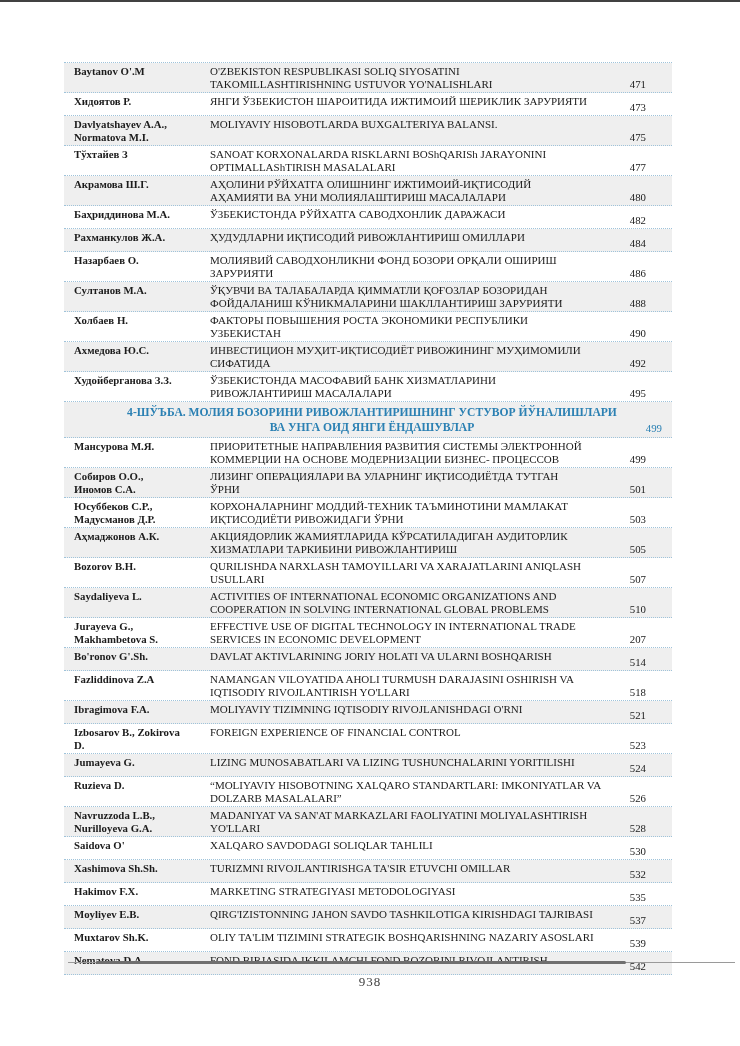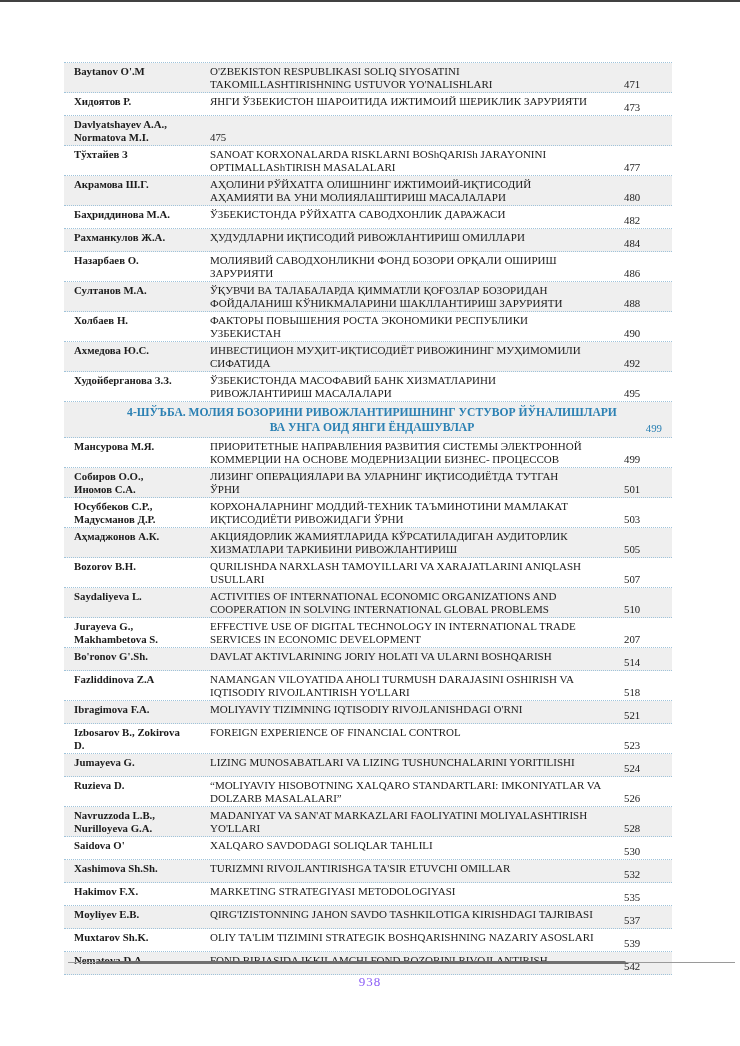--- a/index.html
+++ b/index.html
@@ -19,38 +19,38 @@
   }
   .row.shaded{background:#efefef;}
   .c-author{
     font-weight:bold;font-size:10.8px;line-height:12.5px;
     padding-left:10px;white-space:pre-line;
   }
   .c-title{
     font-size:11px;line-height:12.5px;white-space:pre-line;padding-right:2px;
   }
   .c-page{
-    font-size:10.8px;line-height:12.5px;
+    font-size:10.8px;line-height:12.5px;text-align:right;
     padding-right:26px;align-self:end;
   }
   .row.section{
     display:block;position:relative;text-align:center;padding:3px 0 2px 0;
   }
   .section-line{
     font-size:11.6px;line-height:15px;font-weight:bold;color:#2b80b3;padding-left:8px;
   }
   .section-page{
     position:absolute;right:10px;bottom:3px;
     font-size:10.8px;line-height:12.5px;color:#2b80b3;
   }
   .footer-divider{position:absolute;top:962px;left:68px;width:667px;height:1px;background:#9a9a9a;}
   .footer-divider-thick{position:absolute;top:961px;left:96px;width:530px;height:3px;background:#6f6f6f;border-radius:2px;}
   .page-number{
     position:absolute;top:974px;left:0;width:740px;text-align:center;
-    font-size:13px;letter-spacing:1px;color:#8b5cf6;
+    font-size:13px;letter-spacing:1px;color:#404040;
   }
 </style>
 </head>
 <body>
 
 <div class="page-top-edge"></div>
 
 <div class="toc">
     <div class="row shaded">
       <div class="c-author">Baytanov O'.M</div>
@@ -59,20 +59,21 @@
       <div class="c-page">471</div>
     </div>
     <div class="row">
       <div class="c-author">Хидоятов Р.</div>
       <div class="c-title">ЯНГИ ЎЗБЕКИСТОН ШАРОИТИДА ИЖТИМОИЙ ШЕРИКЛИК ЗАРУРИЯТИ</div>
       <div class="c-page">473</div>
     </div>
     <div class="row shaded">
       <div class="c-author">Davlyatshayev A.A.,
 Normatova M.I.</div>
+      <div class="c-title">MOLIYAVIY HISOBOTLARDA BUXGALTERIYA BALANSI.</div>
       <div class="c-page">475</div>
     </div>
     <div class="row">
       <div class="c-author">Тўхтайев З</div>
       <div class="c-title">SANOAT KORXONALARDA RISKLARNI BOShQARISh JARAYONINI
 OPTIMALLAShTIRISH MASALALARI</div>
       <div class="c-page">477</div>
     </div>
     <div class="row shaded">
       <div class="c-author">Акрамова Ш.Г.</div>

